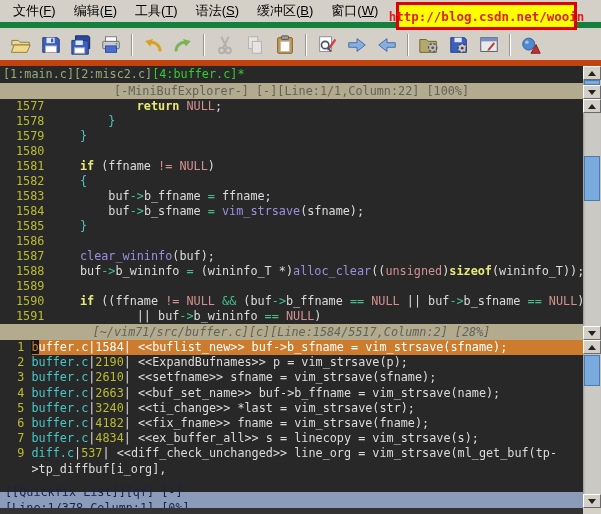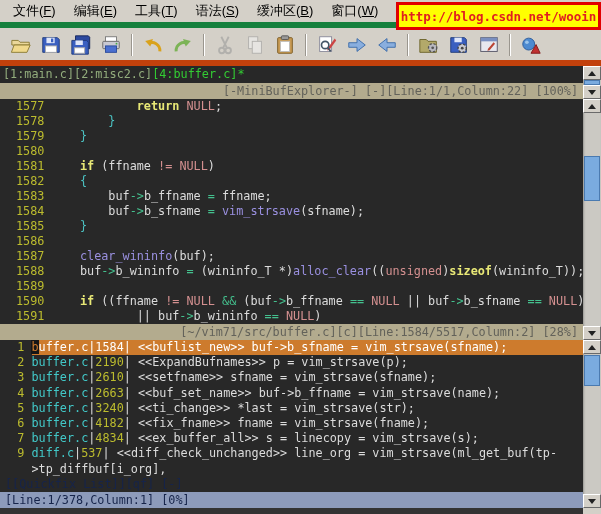--- a/index.html
+++ b/index.html
@@ -3,21 +3,21 @@
 <meta charset="utf-8">
 <style>
   html,body{margin:0;padding:0;width:601px;height:514px;overflow:hidden;background:#d4d0c8;
     font-family:"DejaVu Sans Mono",monospace;}
   
   .menubar{position:absolute;left:0;top:0;width:601px;height:28px;background:#d4d0c8;
     display:flex;align-items:center;padding-left:4px;box-sizing:border-box;
     font-family:"Liberation Sans",sans-serif;font-size:13px;color:#000;border-bottom:6px solid #15803d;}
   .mi{padding:4px 9px;white-space:nowrap;}
   .mi u{text-decoration:underline;}
-  .urlbox{position:absolute;left:396px;top:2px;width:205px;height:28px;box-sizing:border-box;
+  .urlbox{position:absolute;left:396px;top:2px;width:181px;height:28px;box-sizing:border-box;
     background:#ffff00;border:3px solid #e00000;display:flex;align-items:center;justify-content:center;
     font-family:"DejaVu Sans Mono",monospace;font-size:12.5px;font-weight:bold;color:#e02020;z-index:9;}
   .toolbar{position:absolute;left:0;top:29px;width:601px;height:31px;background:#d4d0c8;
     display:flex;align-items:center;padding-left:6px;box-sizing:border-box;}
   .tbtn{width:28px;height:26px;display:flex;align-items:center;justify-content:center;margin:0 1px;border-radius:2px;}
   .tbtn.dis{opacity:.6;filter:grayscale(1);}
   .tsep{width:1px;height:22px;background:#9a968e;border-right:1px solid #fff;margin:0 5px;}
   
   .vim{position:absolute;left:0;top:60px;width:601px;height:454px;background:#282828;border-top:6px solid #c2410c;box-sizing:border-box;}
   .win{position:absolute;left:0;width:583px;overflow:hidden;background:#282828;}
@@ -27,21 +27,21 @@
   .tk-p{color:#dcdcdc}.tk-k{color:#e8e876;font-weight:bold}.tk-c{color:#d49090}
   .tk-cb{color:#d49090;font-weight:normal}.tk-o{color:#44c08e}.tk-b{color:#4cc4c4}
   .tk-f{color:#9a90e0}.tk-file{color:#42c8c8}.tk-n{color:#bcbc2e}
   .tk-cur{background:#161616;color:#cd7b2d}
   .cl.sel{background:linear-gradient(90deg,#282828 0 32px,#cd7b2d 32px 100%);}
   .cl.sel .tk-p,.cl.sel .tk-file,.cl.sel .tk-n{color:#ffffff;}
   .bufline{height:17px;line-height:17px;font-size:11.8px;white-space:pre;padding-left:3px;}
   .bseg-inactive{color:#93ad7d;}
   .bseg-active{color:#33cc33;}
   .statusbar{position:absolute;left:0;width:583px;height:16px;line-height:16px;font-size:11.8px;
-    background:#b3ab8e;color:#63625a;white-space:pre;display:flex;justify-content:flex-end;
+    background:#b3ab8e;color:#63625a;white-space:pre;display:flex;justify-content:center;
     padding:0 5px;box-sizing:border-box;}
   .statusbar.active{background:#8d9bbb;color:#16244a;flex-direction:column;}
   .cmdline{position:absolute;left:0;width:583px;height:12px;line-height:12px;font-size:11.5px;
     background:#333333;color:#e8e8e8;white-space:pre;padding-left:3px;box-sizing:border-box;}
   
   .sbcol{position:absolute;left:583px;top:0;width:18px;height:454px;background:#d4d0c8;}
   .sb{position:absolute;left:0;width:18px;background:#cbc9c3;box-shadow:inset 1px 1px 2px rgba(0,0,0,.25);}
   .sbtn{position:absolute;left:0;width:18px;height:14px;background:#d4d0c8;border:1px solid;
     border-color:#fff #6a6a6a #6a6a6a #fff;box-sizing:border-box;display:flex;align-items:center;justify-content:center;}
   .tri{width:0;height:0;border-left:4px solid transparent;border-right:4px solid transparent;}
@@ -256,21 +256,21 @@
       <div class="cl"><span class="lnum">1583 </span><span class="tk-p">        buf</span><span class="tk-o">-&gt;</span><span class="tk-p">b_ffname </span><span class="tk-o">=</span><span class="tk-p"> ffname;</span></div>
       <div class="cl"><span class="lnum">1584 </span><span class="tk-p">        buf</span><span class="tk-o">-&gt;</span><span class="tk-p">b_sfname </span><span class="tk-o">=</span><span class="tk-p"> </span><span class="tk-f">vim_strsave</span><span class="tk-p">(sfname);</span></div>
       <div class="cl"><span class="lnum">1585 </span><span class="tk-b">    }</span></div>
       <div class="cl"><span class="lnum">1586 </span><span class="tk-p"></span></div>
       <div class="cl"><span class="lnum">1587 </span><span class="tk-p">    </span><span class="tk-f">clear_wininfo</span><span class="tk-p">(buf);</span></div>
       <div class="cl"><span class="lnum">1588 </span><span class="tk-p">    buf</span><span class="tk-o">-&gt;</span><span class="tk-p">b_wininfo </span><span class="tk-o">=</span><span class="tk-p"> (wininfo_T *)</span><span class="tk-f">alloc_clear</span><span class="tk-p">((</span><span class="tk-cb">unsigned</span><span class="tk-p">)</span><span class="tk-k">sizeof</span><span class="tk-p">(wininfo_T));</span></div>
       <div class="cl"><span class="lnum">1589 </span><span class="tk-p"></span></div>
       <div class="cl"><span class="lnum">1590 </span><span class="tk-p">    </span><span class="tk-k">if</span><span class="tk-p"> ((ffname </span><span class="tk-c">!=</span><span class="tk-p"> </span><span class="tk-c">NULL</span><span class="tk-p"> </span><span class="tk-o">&amp;&amp;</span><span class="tk-p"> (buf</span><span class="tk-o">-&gt;</span><span class="tk-p">b_ffname </span><span class="tk-o">==</span><span class="tk-p"> </span><span class="tk-c">NULL</span><span class="tk-p"> || buf</span><span class="tk-o">-&gt;</span><span class="tk-p">b_sfname </span><span class="tk-o">==</span><span class="tk-p"> </span><span class="tk-c">NULL</span><span class="tk-p">))</span></div>
       <div class="cl"><span class="lnum">1591 </span><span class="tk-p">            || buf</span><span class="tk-o">-&gt;</span><span class="tk-p">b_wininfo </span><span class="tk-o">==</span><span class="tk-p"> </span><span class="tk-c">NULL</span><span class="tk-p">)</span></div>
     </div>
-  <div class="statusbar" style="top:258px;">
+  <div class="statusbar" style="top:258px;font-style:italic;">
     <span>[~/vim71/src/buffer.c][c]</span>
     <span>[Line:1584/5517,Column:2] [28%]</span>
   </div>
 
   <div class="win qf" style="top:274px;height:152px;">
       <div class="cl sel"><span class="lnum">  1 </span><span class="tk-cur">b</span><span class="tk-p">uffer.c|1584| &lt;&lt;buflist_new&gt;&gt; buf-&gt;b_sfname = vim_strsave(sfname);</span></div>
       <div class="cl"><span class="lnum">  2 </span><span class="tk-file">buffer.c</span><span class="tk-p">|</span><span class="tk-n">2190</span><span class="tk-p">| &lt;&lt;ExpandBufnames&gt;&gt; p = vim_strsave(p);</span></div>
       <div class="cl"><span class="lnum">  3 </span><span class="tk-file">buffer.c</span><span class="tk-p">|</span><span class="tk-n">2610</span><span class="tk-p">| &lt;&lt;setfname&gt;&gt; sfname = vim_strsave(sfname);</span></div>
       <div class="cl"><span class="lnum">  4 </span><span class="tk-file">buffer.c</span><span class="tk-p">|</span><span class="tk-n">2663</span><span class="tk-p">| &lt;&lt;buf_set_name&gt;&gt; buf-&gt;b_ffname = vim_strsave(name);</span></div>
       <div class="cl"><span class="lnum">  5 </span><span class="tk-file">buffer.c</span><span class="tk-p">|</span><span class="tk-n">3240</span><span class="tk-p">| &lt;&lt;ti_change&gt;&gt; *last = vim_strsave(str);</span></div>

